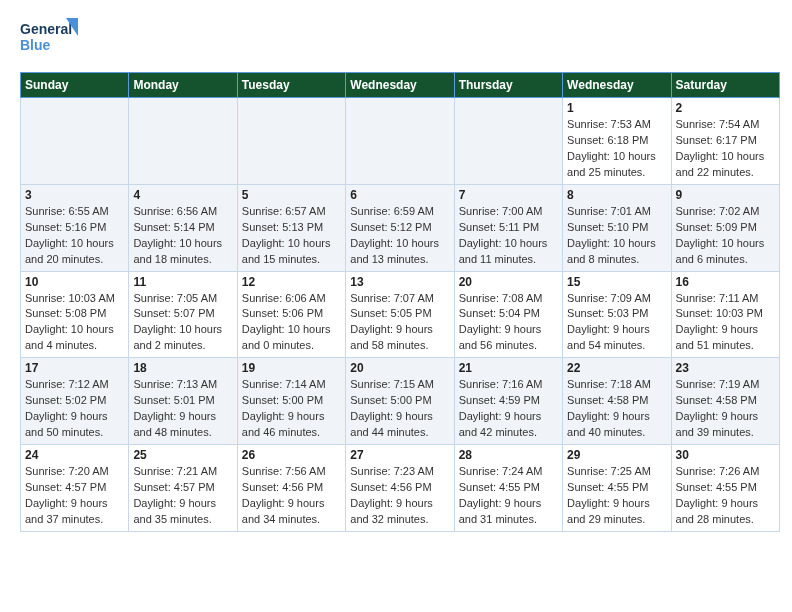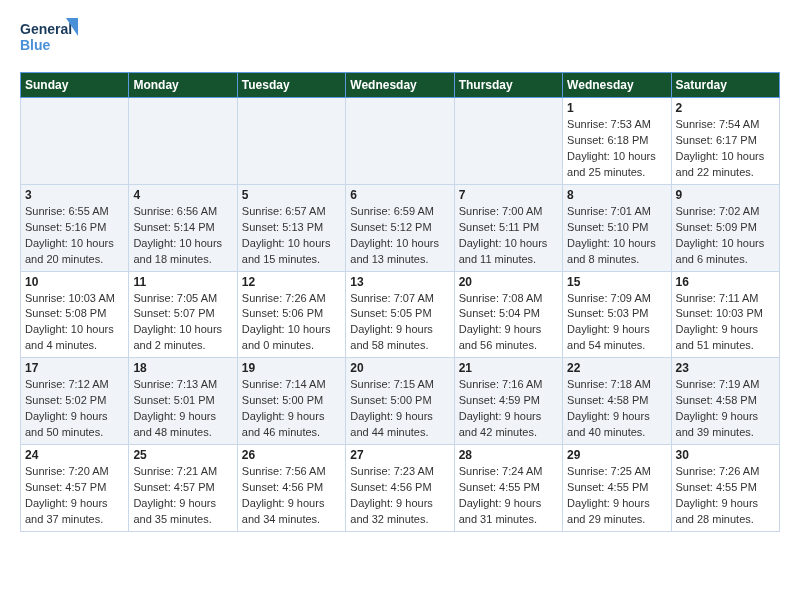--- a/index.html
+++ b/index.html
@@ -194,21 +194,21 @@
           </td>
           <td>
             <span class="day-num">11</span>
             <div class="day-info">Sunrise: 7:05 AM
 Sunset: 5:07 PM
 Daylight: 10 hours
 and 2 minutes.</div>
           </td>
           <td>
             <span class="day-num">12</span>
-            <div class="day-info">Sunrise: 7:26 AM
+            <div class="day-info">Sunrise: 6:06 AM
 Sunset: 5:06 PM
 Daylight: 10 hours
 and 0 minutes.</div>
           </td>
           <td>
             <span class="day-num">13</span>
             <div class="day-info">Sunrise: 7:07 AM
 Sunset: 5:05 PM
 Daylight: 9 hours
 and 58 minutes.</div>

